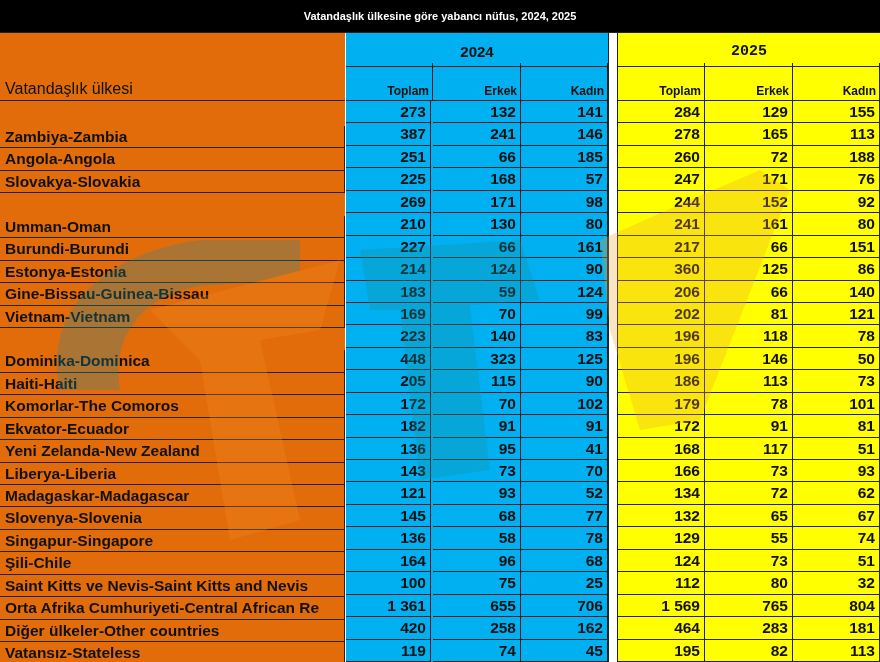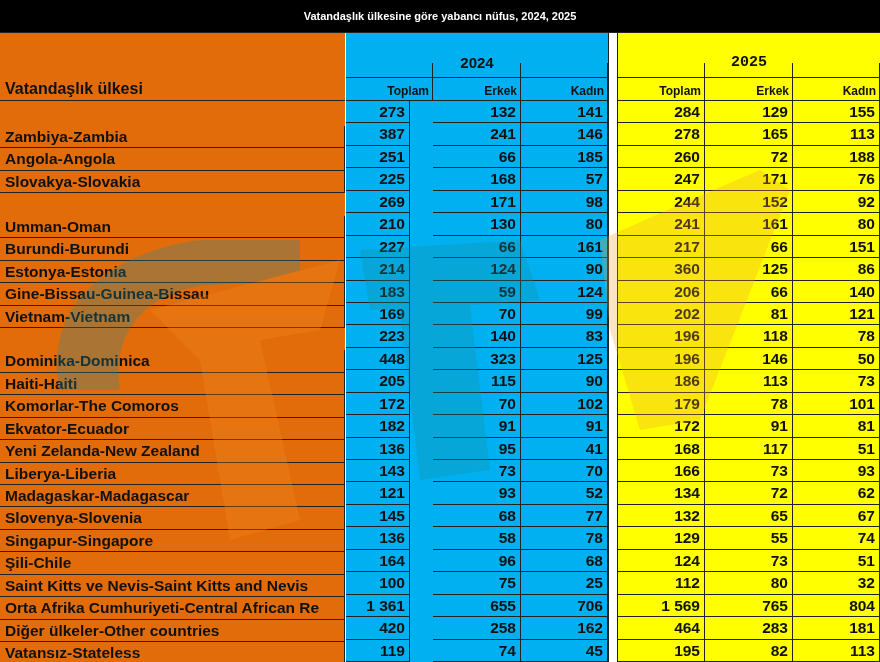--- a/index.html
+++ b/index.html
@@ -58,21 +58,21 @@
       box-sizing: border-box;
     }
     .yellow-col {
       position: absolute;
       left: 618px; top: 0;
       width: 262px; height: 629px;
       background: #ffff00;
     }
     .year-header {
       position: absolute;
-      top: 15px;
+      top: 4px;
       height: 30px;
       display: flex;
       align-items: center;
       justify-content: center;
       font-weight: bold;
       font-size: 15px;
       color: #111;
       border-bottom: 1px solid #222;
       box-sizing: border-box;
     }
@@ -93,21 +93,21 @@
       border-bottom: 1px solid #222;
     }
     .country-header {
       position: absolute;
       left: 0; top: 30px;
       width: 345px; height: 38px;
       display: flex;
       align-items: flex-end;
       padding-left: 5px;
       padding-bottom: 2px;
-      font-weight: bold;
+      font-weight: normal;
       font-size: 16px;
       color: #111;
       box-sizing: border-box;
       border-bottom: 1px solid #222;
     }
     .rows {
       position: absolute;
       left: 0; top: 68px;
       width: 880px;
     }
@@ -134,21 +134,21 @@
       width: 345px;
       padding-left: 5px;
       border-right: 1px solid #222;
       margin-top: 25px;
     }
     .cell.num {
       text-align: right;
       padding-right: 4px;
       border-right: 1px solid #222;
     }
-    .c1 { left: 346px; width: 64px; }
+    .c1 { left: 346px; width: 85px; }
     .c2 { left: 433px; width: 88px; }
     .c3 { left: 521px; width: 87px; }
     .c4 { left: 618px; width: 87px; }
     .c5 { left: 705px; width: 88px; }
     .c6 { left: 793px; width: 87px; }
     .watermark {
       position: absolute;
       pointer-events: none;
       opacity: 0.28;
     }

